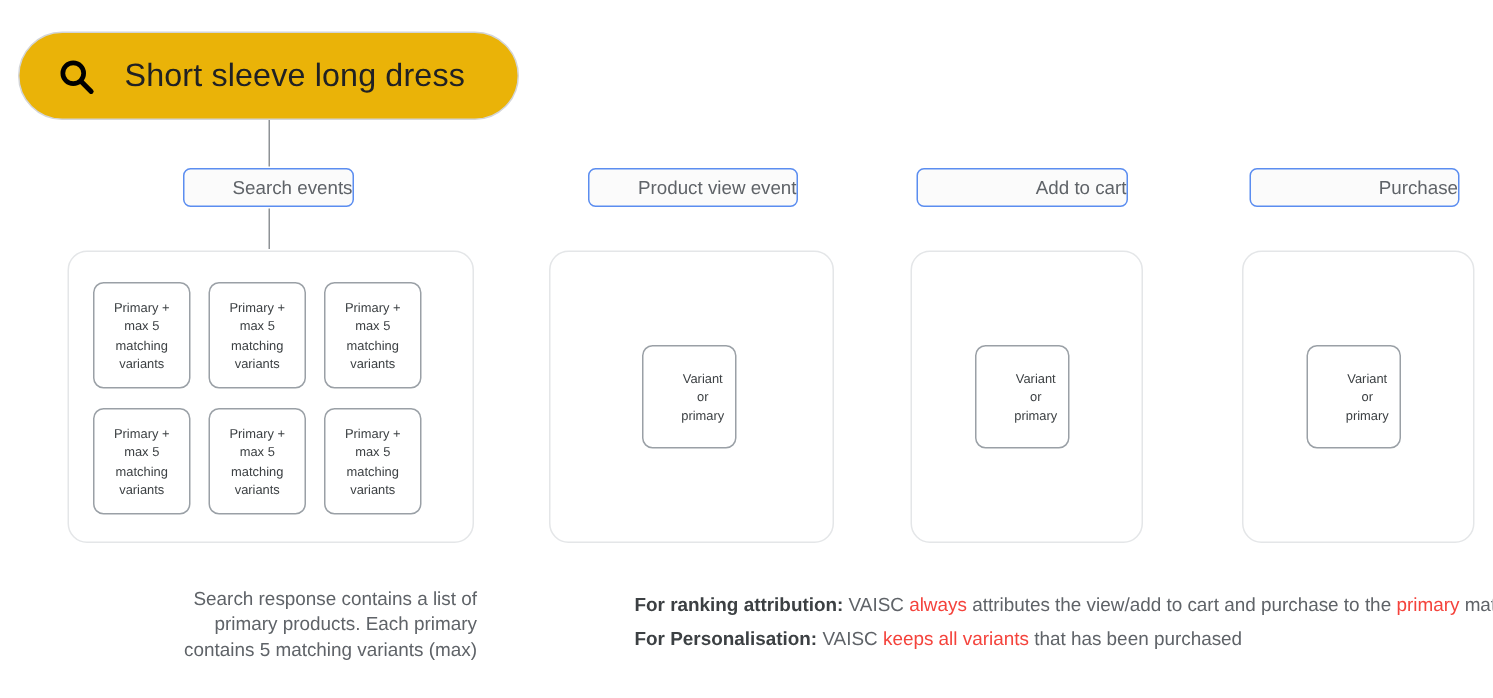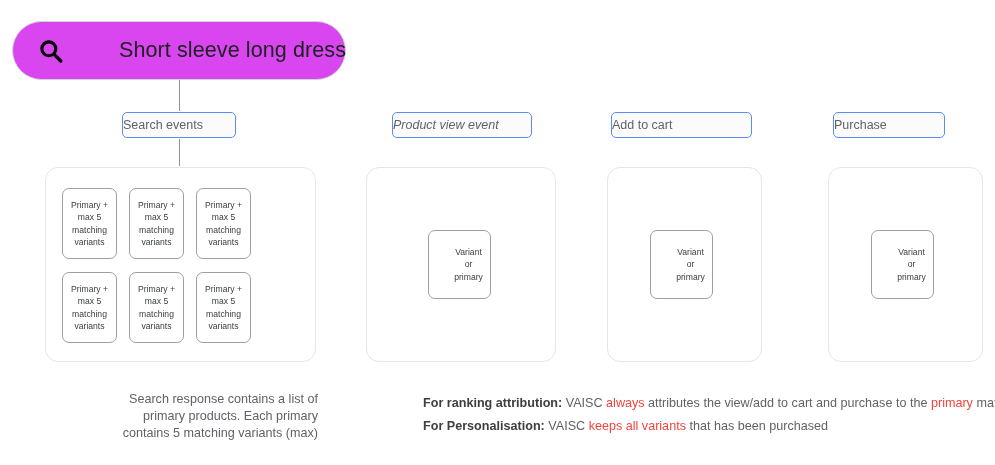--- a/index.html
+++ b/index.html
@@ -23,25 +23,24 @@
   
   .search-pill {
     position: absolute;
     left: 12px;
     top: 21px;
     width: 334px;
     height: 59px;
     box-sizing: border-box;
     border: 1px solid #d3d5d8;
     border-radius: 30px;
-    background: #d946ef;
+    background: #eab308;
     display: flex;
     align-items: center;
     padding-left: 25px;
-    gap: 36px;
   }
   .search-glyph {
     width: 26px;
     height: 26px;
     flex: 0 0 26px;
     display: block;
   }
   .search-query {
     margin-left: 19px;
     font-size: 21.5px;
@@ -62,29 +61,29 @@
   
   .stage-label {
     position: absolute;
     box-sizing: border-box;
     height: 26px;
     border: 1px solid #5b8df0;
     border-radius: 5px;
     background: #fbfbfb;
     display: flex;
     align-items: center;
-    justify-content: flex-start;
+    justify-content: flex-end;
     font-size: 12.5px;
     color: #5f6368;
     white-space: nowrap;
   }
   .lbl-search    { left: 122px; top: 112px; width: 114px; }
-  .lbl-view      { left: 392px; top: 112px; width: 140px; font-style: italic; }
+  .lbl-view      { left: 392px; top: 112px; width: 140px; }
   .lbl-cart      { left: 611px; top: 112px; width: 141px; }
-  .lbl-purchase  { left: 833px; top: 112px; width: 112px; }
+  .lbl-purchase  { left: 833px; top: 112px; width: 140px; }
 
   
   .panel {
     position: absolute;
     box-sizing: border-box;
     border: 1px solid #e4e6e8;
     border-radius: 13px;
     background: #ffffff;
   }
   .panel-search   { left: 45px;  top: 167px; width: 271px; height: 195px; }
@@ -97,21 +96,21 @@
     position: absolute;
     left: 62px;
     top: 188px;
     width: 237px;
     display: flex;
     flex-wrap: wrap;
     gap: 13px 12px;
   }
   .primary-card {
     box-sizing: border-box;
-    width: 55px;
+    width: 65px;
     height: 71px;
     border: 1px solid #9aa0a6;
     border-radius: 7px;
     background: #ffffff;
     display: flex;
     flex-direction: column;
     align-items: center;
     justify-content: center;
     font-size: 8.6px;
     line-height: 12.5px;

